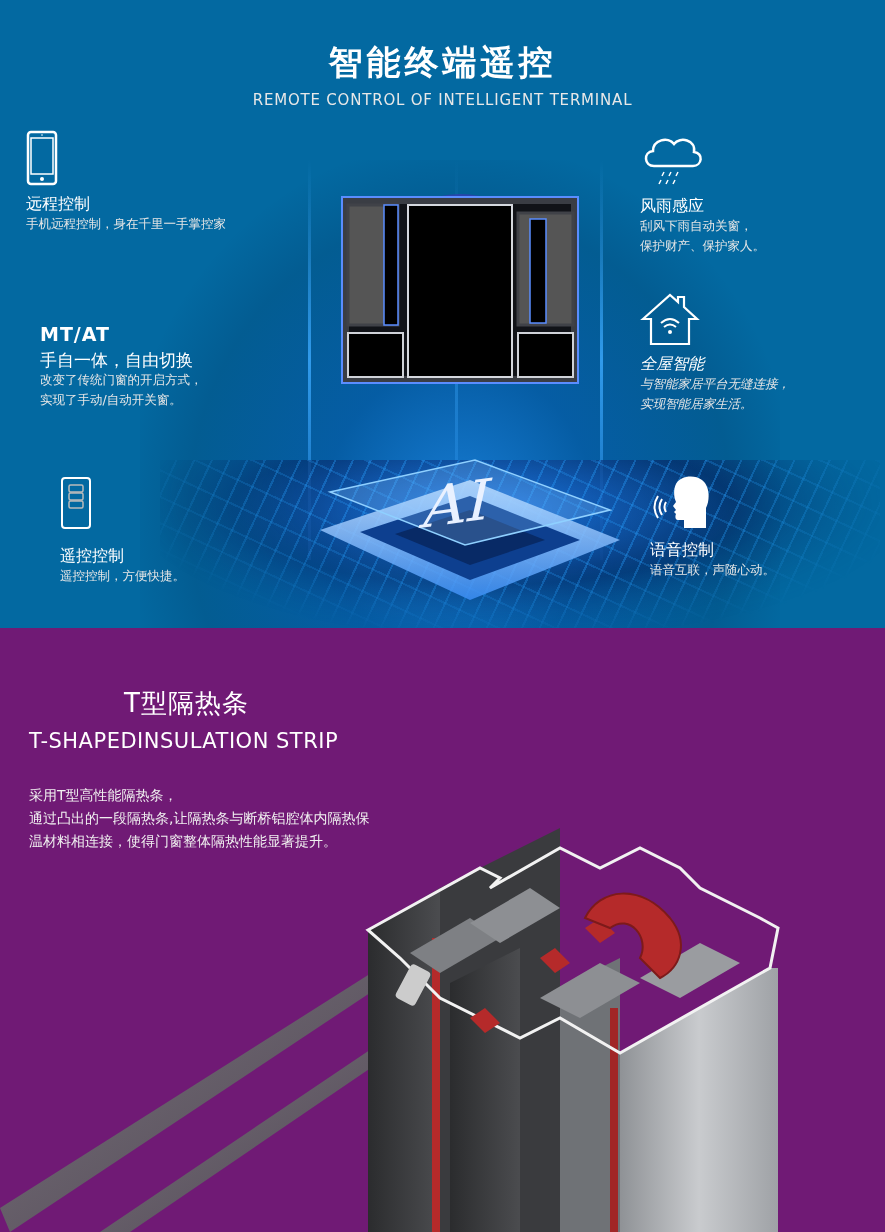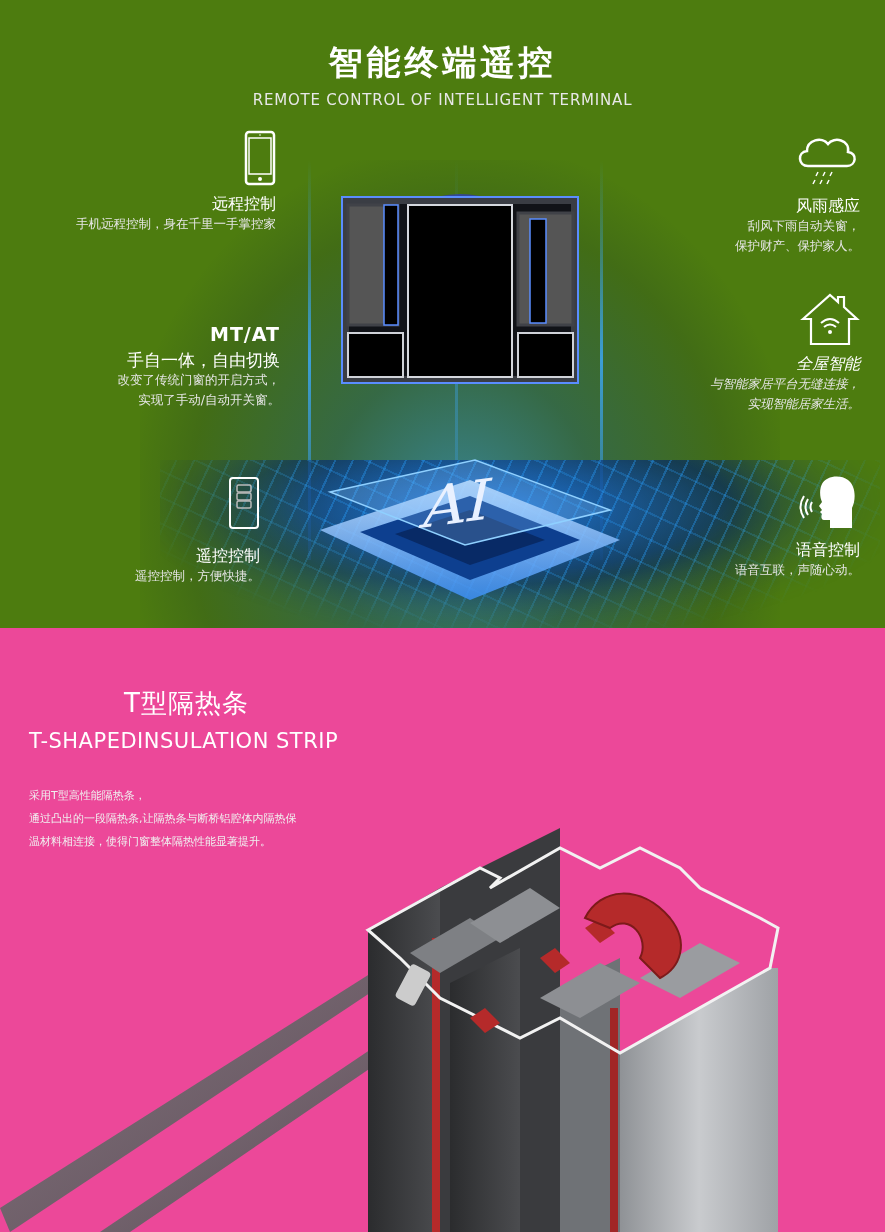--- a/index.html
+++ b/index.html
@@ -1,56 +1,56 @@
 <!DOCTYPE html>
 <html><head>
 <meta charset="utf-8">
 <style>
   * { margin:0; padding:0; box-sizing:border-box; }
   html, body { width:885px; height:1232px; background:#000; overflow:hidden; }
   body { position:relative; font-family:"DejaVu Sans","Liberation Sans",sans-serif; color:#fff; }
 
   
-  .sec1 { position:absolute; left:0; top:0; width:885px; height:628px; background:#4d7c0f; overflow:hidden; }
+  .sec1 { position:absolute; left:0; top:0; width:885px; height:628px; background:#0369a1; overflow:hidden; }
   .hero-glow { position:absolute; left:140px; top:160px; width:640px; height:470px;
     background:radial-gradient(ellipse at 50% 75%, rgba(40,140,255,0.55) 0%, rgba(10,70,170,0.35) 30%, rgba(0,20,60,0.15) 60%, rgba(0,0,0,0) 75%); }
   .beam { position:absolute; top:160px; width:3px; height:400px; background:linear-gradient(to bottom, rgba(60,150,255,0), rgba(60,170,255,0.8), rgba(60,150,255,0.2)); }
   .circuit { position:absolute; left:160px; top:460px; width:720px; height:168px;
     background:
       repeating-linear-gradient(115deg, rgba(0,0,0,0) 0 14px, rgba(40,160,255,0.35) 14px 16px),
       repeating-linear-gradient(25deg, rgba(0,0,0,0) 0 22px, rgba(40,160,255,0.25) 22px 24px),
       radial-gradient(ellipse at 45% 30%, rgba(30,120,230,0.9), rgba(5,40,100,0.7) 45%, rgba(0,0,0,0) 80%);
     -webkit-mask-image: radial-gradient(ellipse at 50% 20%, #000 40%, transparent 78%);
     mask-image: radial-gradient(ellipse at 50% 20%, #000 40%, transparent 78%); }
 
   .title { position:absolute; left:0; width:885px; text-align:center; }
   .title-cn { top:40px; font-size:34px; font-weight:bold; letter-spacing:4px; }
   .title-en { top:91px; font-size:15px; letter-spacing:0.8px; color:#e8e8e8; }
 
-  .feature { position:absolute; text-align:right; }
+  .feature { position:absolute; text-align:left; }
   .feature .icon { margin:0 auto; }
   .feature .f-title { font-size:16px; line-height:20px; margin-top:4px; }
   .feature .f-desc { font-size:12.5px; line-height:20px; color:#e6e6e6; }
   .f-remote { left:26px; top:130px; width:250px; }
   .f-mtat { left:40px; top:322px; width:240px; }
   .f-mtat .f-big { font-size:19px; font-weight:bold; letter-spacing:1px; line-height:24px; }
   .f-mtat .f-title { font-size:17px; margin-top:4px; }
   .f-rc { left:60px; top:476px; width:200px; }
   .f-rain { left:640px; top:130px; width:220px; }
   .f-home { left:640px; top:292px; width:220px;font-style:italic; }
   .f-voice { left:650px; top:474px; width:210px; }
 
   .window-graphic { position:absolute; left:340px; top:193px; width:240px; height:195px; }
   .chip-graphic { position:absolute; left:300px; top:440px; width:330px; height:160px; }
 
   
-  .sec2 { position:absolute; left:0; top:628px; width:885px; height:604px; background:#ec4899; overflow:hidden; }
+  .sec2 { position:absolute; left:0; top:628px; width:885px; height:604px; background:#701a75; overflow:hidden; }
   .t-title-cn { position:absolute; left:124px; top:58px; font-size:26px; letter-spacing:1px; }
   .t-title-en { position:absolute; left:29px; top:101px; font-size:21px; letter-spacing:0.5px; font-weight:normal; }
-  .t-desc { position:absolute; left:29px; top:156px; font-size:11px; line-height:23px; color:#f0f0f0; }
+  .t-desc { position:absolute; left:29px; top:156px; font-size:14px; line-height:23px; color:#f0f0f0; }
   .profile { position:absolute; left:0; top:140px; width:885px; height:464px; }
 </style>
 </head>
 <body>
 
 <section class="sec1">
   <div class="hero-glow"></div>
   <div class="beam" style="left:308px;"></div>
   <div class="beam" style="left:600px;"></div>
   <div class="beam" style="left:455px;opacity:.5;"></div>

